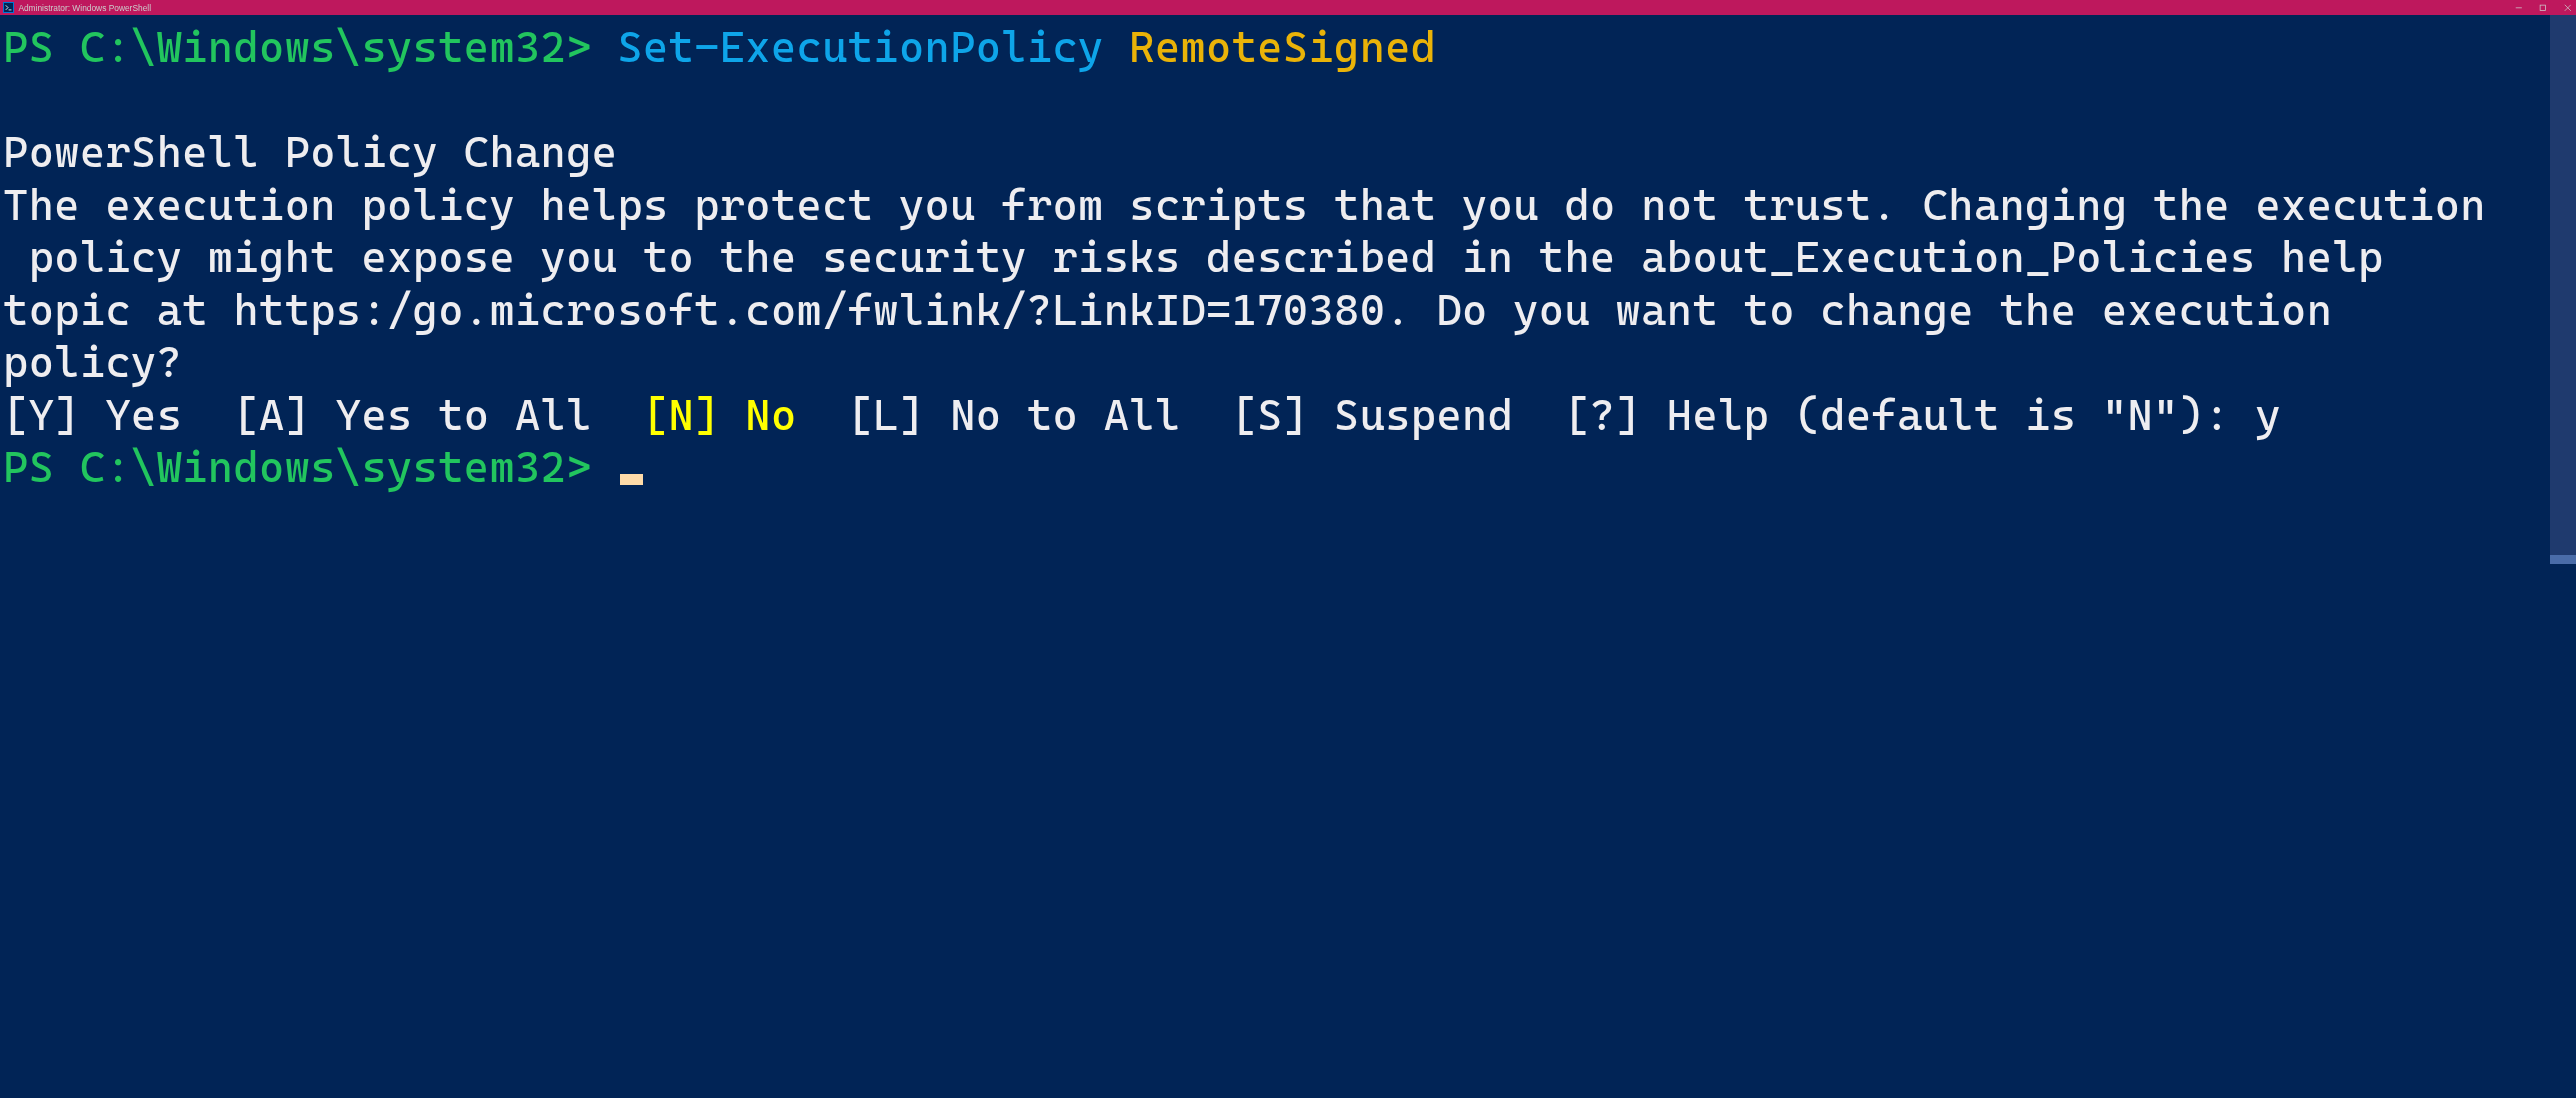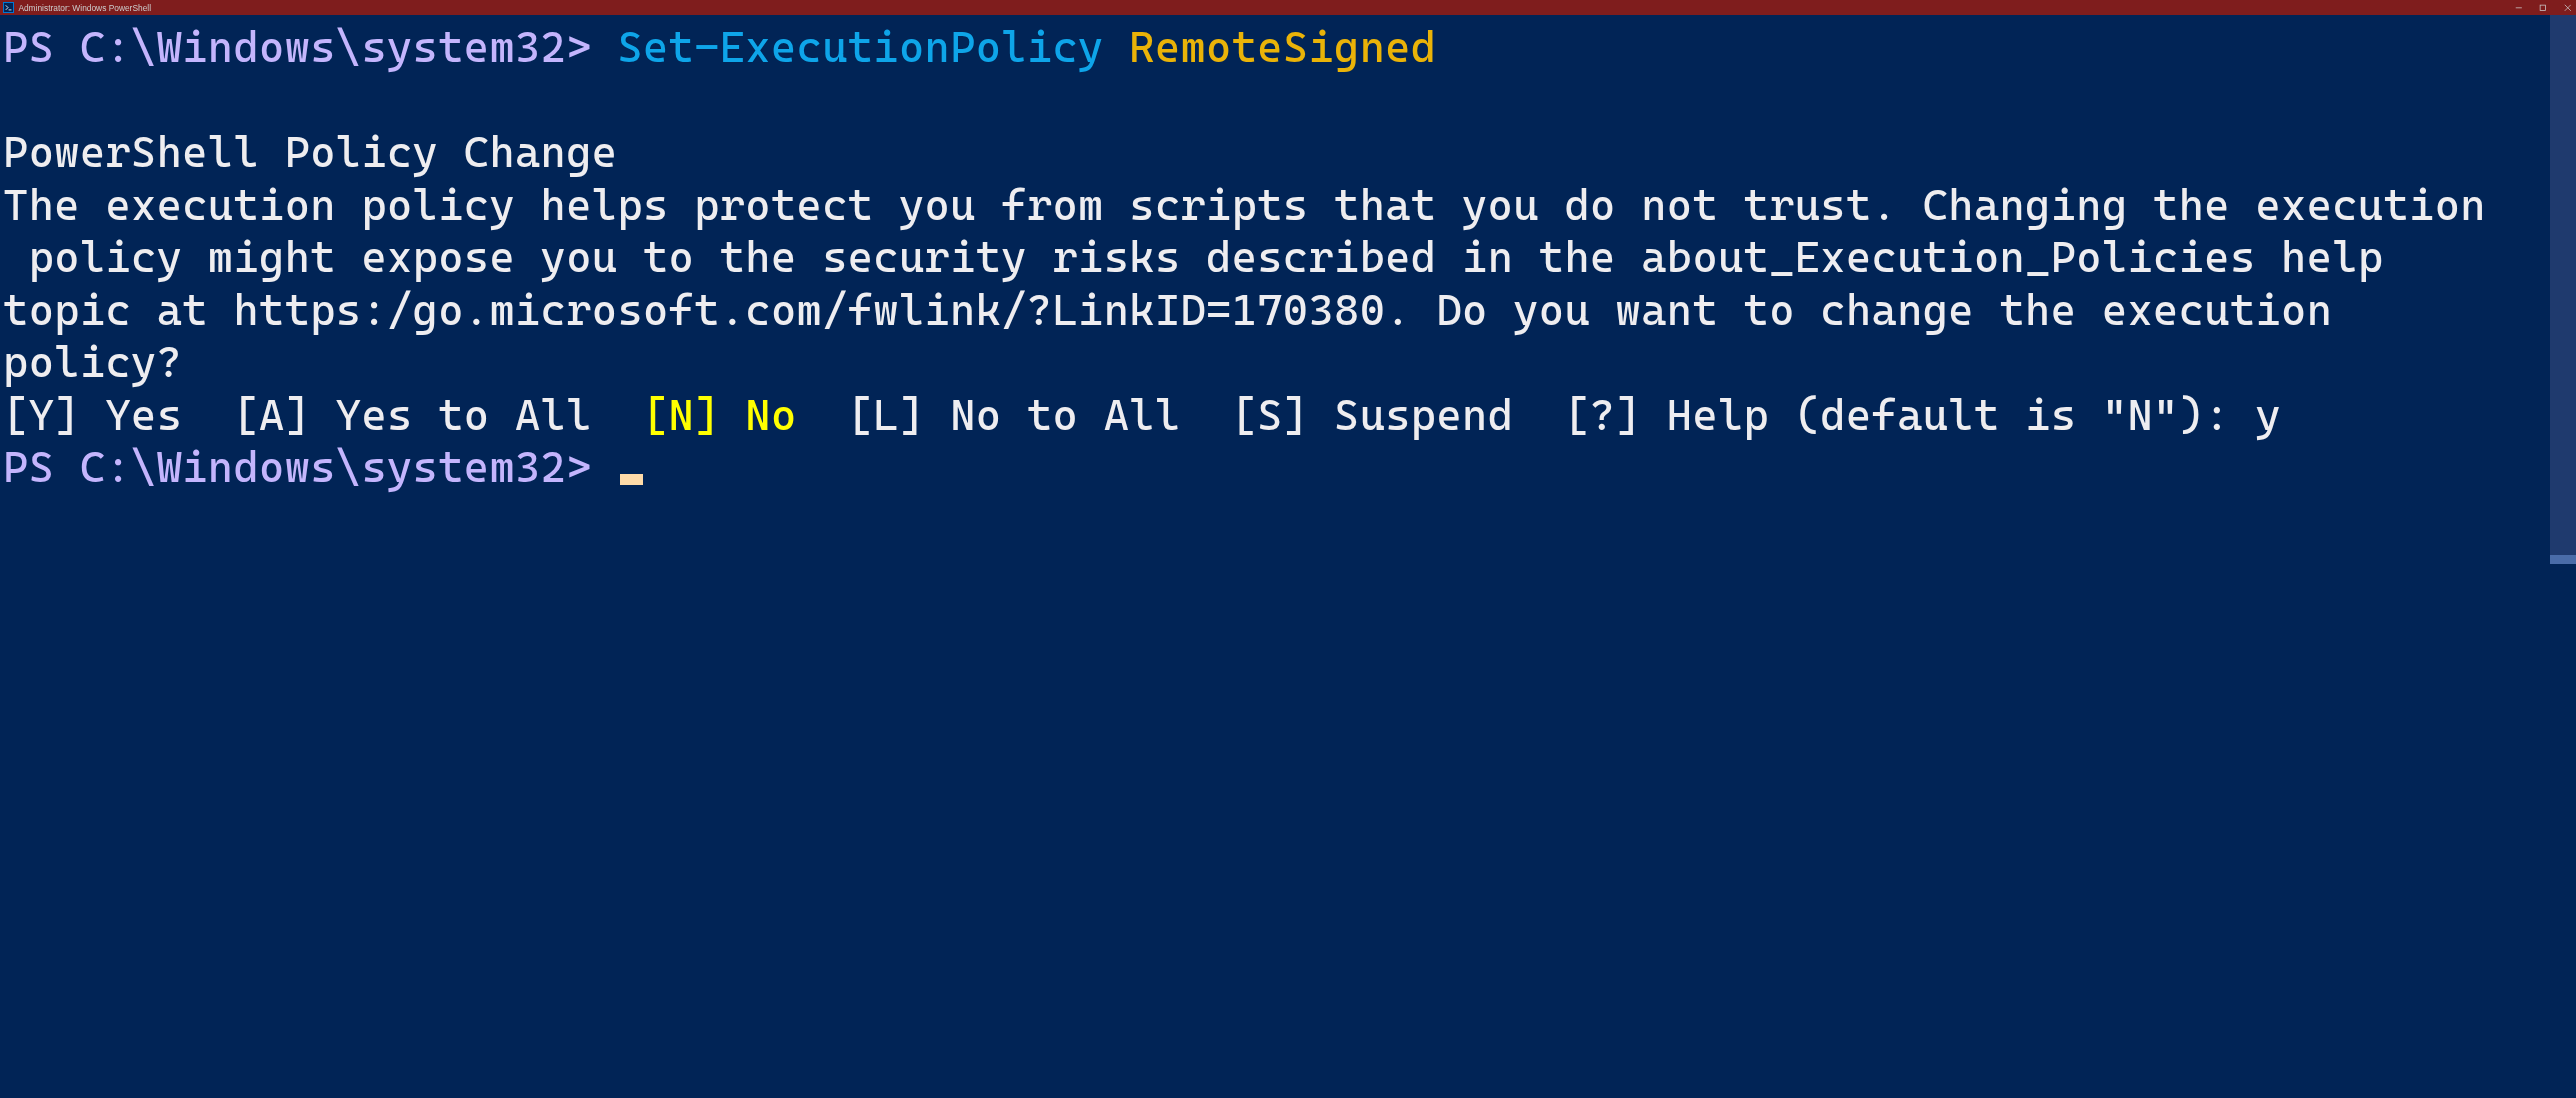--- a/index.html
+++ b/index.html
@@ -10,21 +10,21 @@
     body {
       width: 2576px;
       height: 1098px;
       background: #012456;
       font-family: Consolas, 'Courier New', monospace;
       overflow: hidden;
       position: relative;
     }
     .titlebar {
       height: 15.3px;
-      background: #7f1d1d;
+      background: #be185d;
       display: flex;
       align-items: center;
       justify-content: space-between;
       padding: 0 3.1px;
       font-family: 'Segoe UI', Tahoma, sans-serif;
       font-size: 8.4px;
       color: #cccccc;
     }
     .titlebar-left {
       display: flex;
@@ -62,21 +62,21 @@
     .terminal {
       padding: 6.1px 3.1px 3.1px 3.1px;
       font-size: 43px;
       line-height: 1.22;
       color: #eeedf0;
       letter-spacing: 0.4px;
       white-space: pre-wrap;
       font-family: Consolas, 'Cascadia Mono', 'Courier New', monospace;
     }
     .prompt-path {
-      color: #c4b5fd;
+      color: #22c55e;
     }
     .cmdlet {
       color: #0ea5e9;
       margin-top: 34px;
     }
     .arg {
       color: #eab308;
     }
     .highlight-default {
       color: #ffff00;

